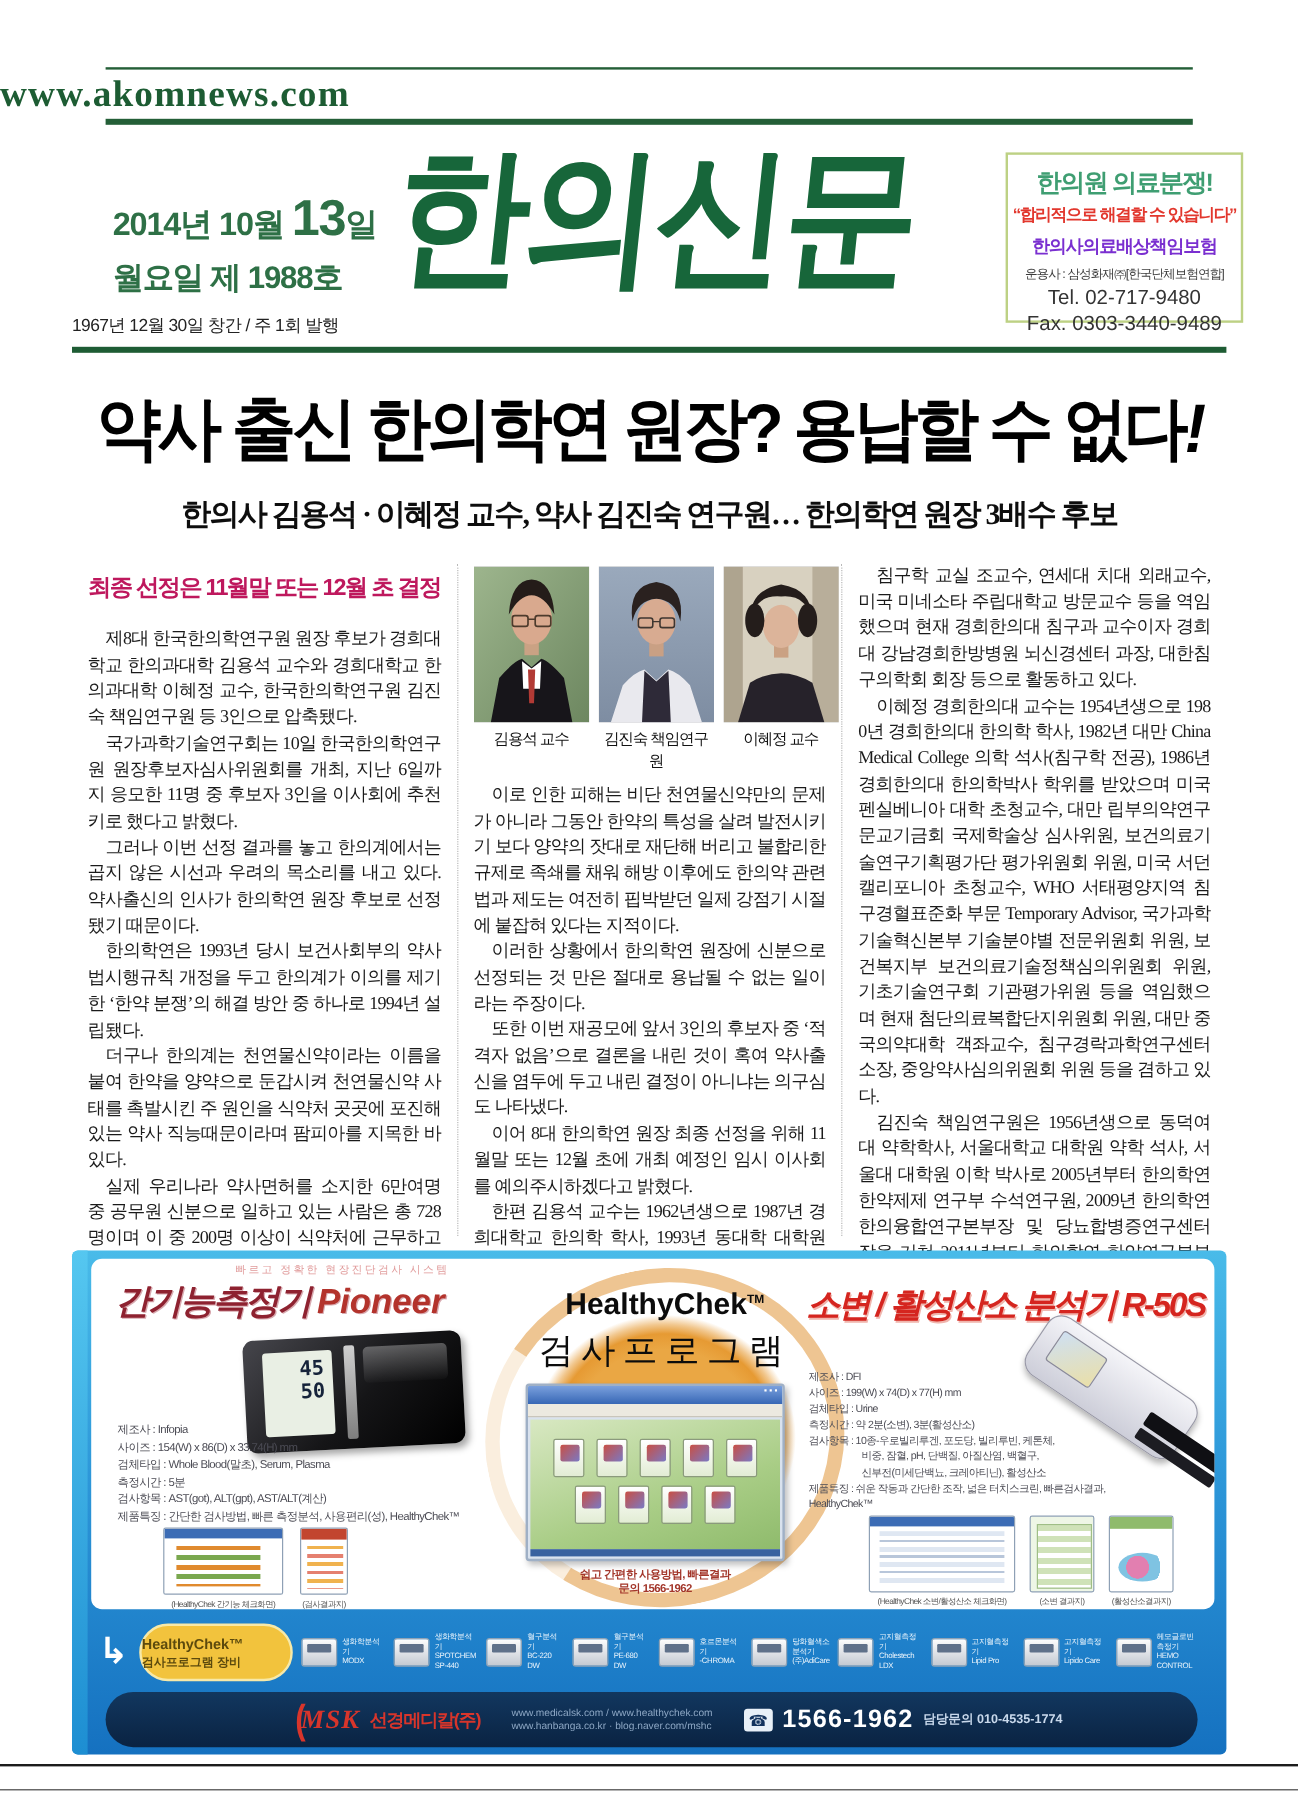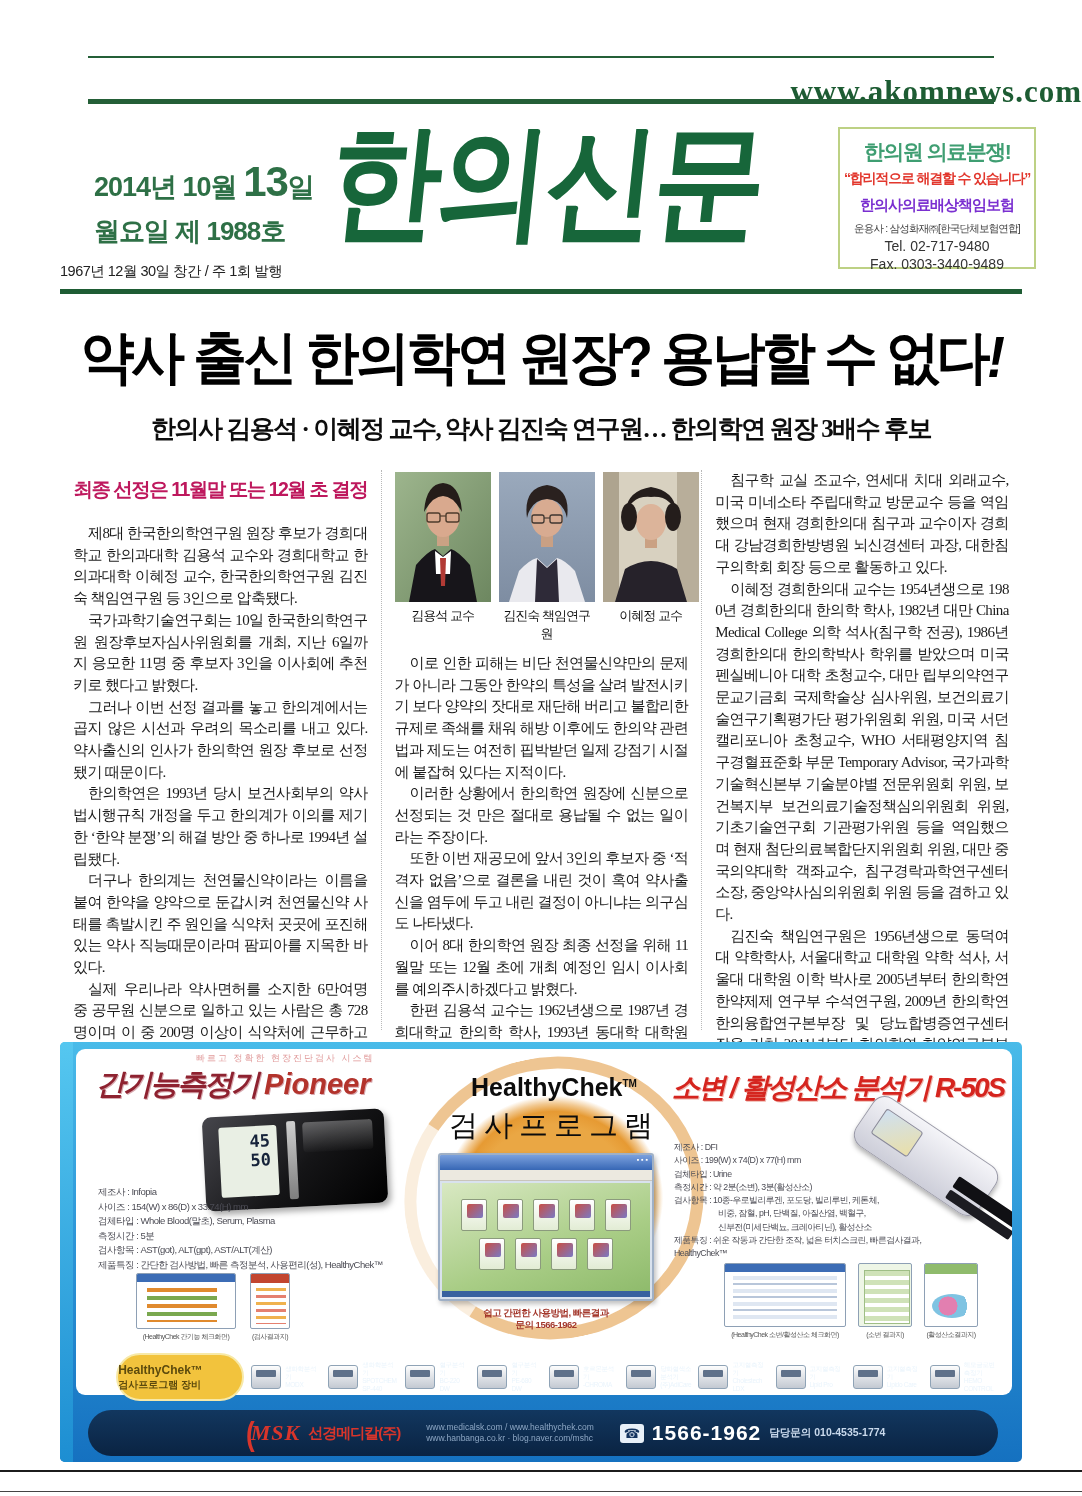--- a/index.html
+++ b/index.html
@@ -5,42 +5,42 @@
   * { margin:0; padding:0; box-sizing:border-box; }
   html,body { background:#e9e9e9; }
   #page {
     position:relative; width:1082px; height:1496px; margin:0 auto;
     background:#ffffff; overflow:hidden;
     font-family:"Liberation Serif","DejaVu Serif",serif; color:#111;
   }
 
   
   .rule-thin-top { position:absolute; left:88px; right:88px; top:56px; height:2px; background:#245f37; }
-  .site-url { position:absolute; left:0; right:0; top:74px; text-align:right;
+  .site-url { position:absolute; left:0; right:0; top:60px; text-align:left;
     font-size:31px; letter-spacing:1px; color:#1d5c33; font-weight:bold; }
   .rule-thick-top { position:absolute; left:88px; right:88px; top:99px; height:5px; background:#245f37; }
 
   .dateblock { position:absolute; left:94px; top:158px; color:#2e7046; font-weight:bold;
     font-family:"Liberation Sans","DejaVu Sans",sans-serif; }
   .dateblock .l1 { font-size:27px; letter-spacing:-1px; }
   .dateblock .day { font-size:42px; }
   .dateblock .l2 { font-size:26px; margin-top:8px; letter-spacing:-1px; }
 
   .brand-title { position:absolute; left:300px; top:108px; width:490px; height:165px;
     text-align:center; font-size:112px; line-height:150px; font-weight:bold; color:#17663a;
     transform:skewX(-6deg) scaleY(1.12); letter-spacing:-4px; }
 
   .ins-box { position:absolute; left:838px; top:127px; width:198px; height:142px;
     border:2px solid #bdd184; background:#fff; text-align:center; padding-top:9px;
     font-family:"Liberation Sans","DejaVu Sans",sans-serif; }
   .ins-box .h { color:#3f9e72; font-weight:900; font-size:21px; letter-spacing:-1.5px; }
   .ins-box .s { color:#e2372d; font-weight:bold; font-size:14px; letter-spacing:-1.2px; margin-top:4px; }
   .ins-box .p { color:#7a2fd0; font-weight:900; font-size:15px; letter-spacing:-1px; margin-top:8px; }
   .ins-box .o { color:#3c3c3c; font-size:10.5px; letter-spacing:-0.8px; margin-top:7px; }
-  .ins-box .t { color:#333; font-size:14px; margin-top:2px; }
+  .ins-box .t { color:#333; font-size:17px; margin-top:2px; }
 
   .founded { position:absolute; left:60px; top:262px; font-size:14.5px; color:#222;
     font-family:"Liberation Sans","DejaVu Sans",sans-serif; letter-spacing:-0.5px; }
   .rule-header-bottom { position:absolute; left:60px; right:60px; top:289px; height:5px; background:#1e5c34; }
 
   
   .headline { position:absolute; left:40px; right:40px; top:322px; text-align:center;
     font-family:"Liberation Sans","DejaVu Sans",sans-serif; font-weight:900;
     font-size:54px; letter-spacing:-3.5px; color:#000; transform:scaleY(1.06); }
   .headline .bang { font-style:italic; }
@@ -67,21 +67,21 @@
   .byline .nm { font-family:"Liberation Sans","DejaVu Sans",sans-serif; font-weight:bold; font-size:15.5px; }
   .byline .em { font-family:"Liberation Sans","DejaVu Sans",sans-serif; font-size:12px; color:#8a8a8a; }
 
   
   .ad { position:absolute; left:60px; top:1042px; width:962px; height:420px; border-radius:5px;
     background:linear-gradient(180deg,#49bbe9 0%,#2d97d9 45%,#1571c0 100%);
     font-family:"Liberation Sans","DejaVu Sans",sans-serif; }
   .ad::before { content:""; position:absolute; left:0; top:0; bottom:0; width:13px;
     background:linear-gradient(180deg,#55c7f0,#1d8ed2); border-radius:5px 0 0 5px; }
 
-  .ad-panel { position:absolute; left:16px; top:7px; width:936px; height:346px;
+  .ad-panel { position:absolute; left:16px; top:7px; width:936px; height:292px;
     background:#ffffff; border-radius:9px; overflow:hidden; }
 
   .ad-top-note { position:absolute; left:120px; top:3px; font-size:9px; color:rgba(198,70,70,.55);
     letter-spacing:2px; filter:blur(.4px); }
 
   
   .brush { position:absolute; left:328px; top:8px; width:300px; height:282px; z-index:0; }
   .brush .fill { position:absolute; inset:10px; border-radius:50%;
     background:radial-gradient(closest-side, #eaa744 56%, #e69a33 66%, rgba(230,154,51,.55) 72%, rgba(230,154,51,0) 78%); }
   .brush .ring { position:absolute; inset:0; border-radius:50%; border:12px solid rgba(222,140,38,.5);

